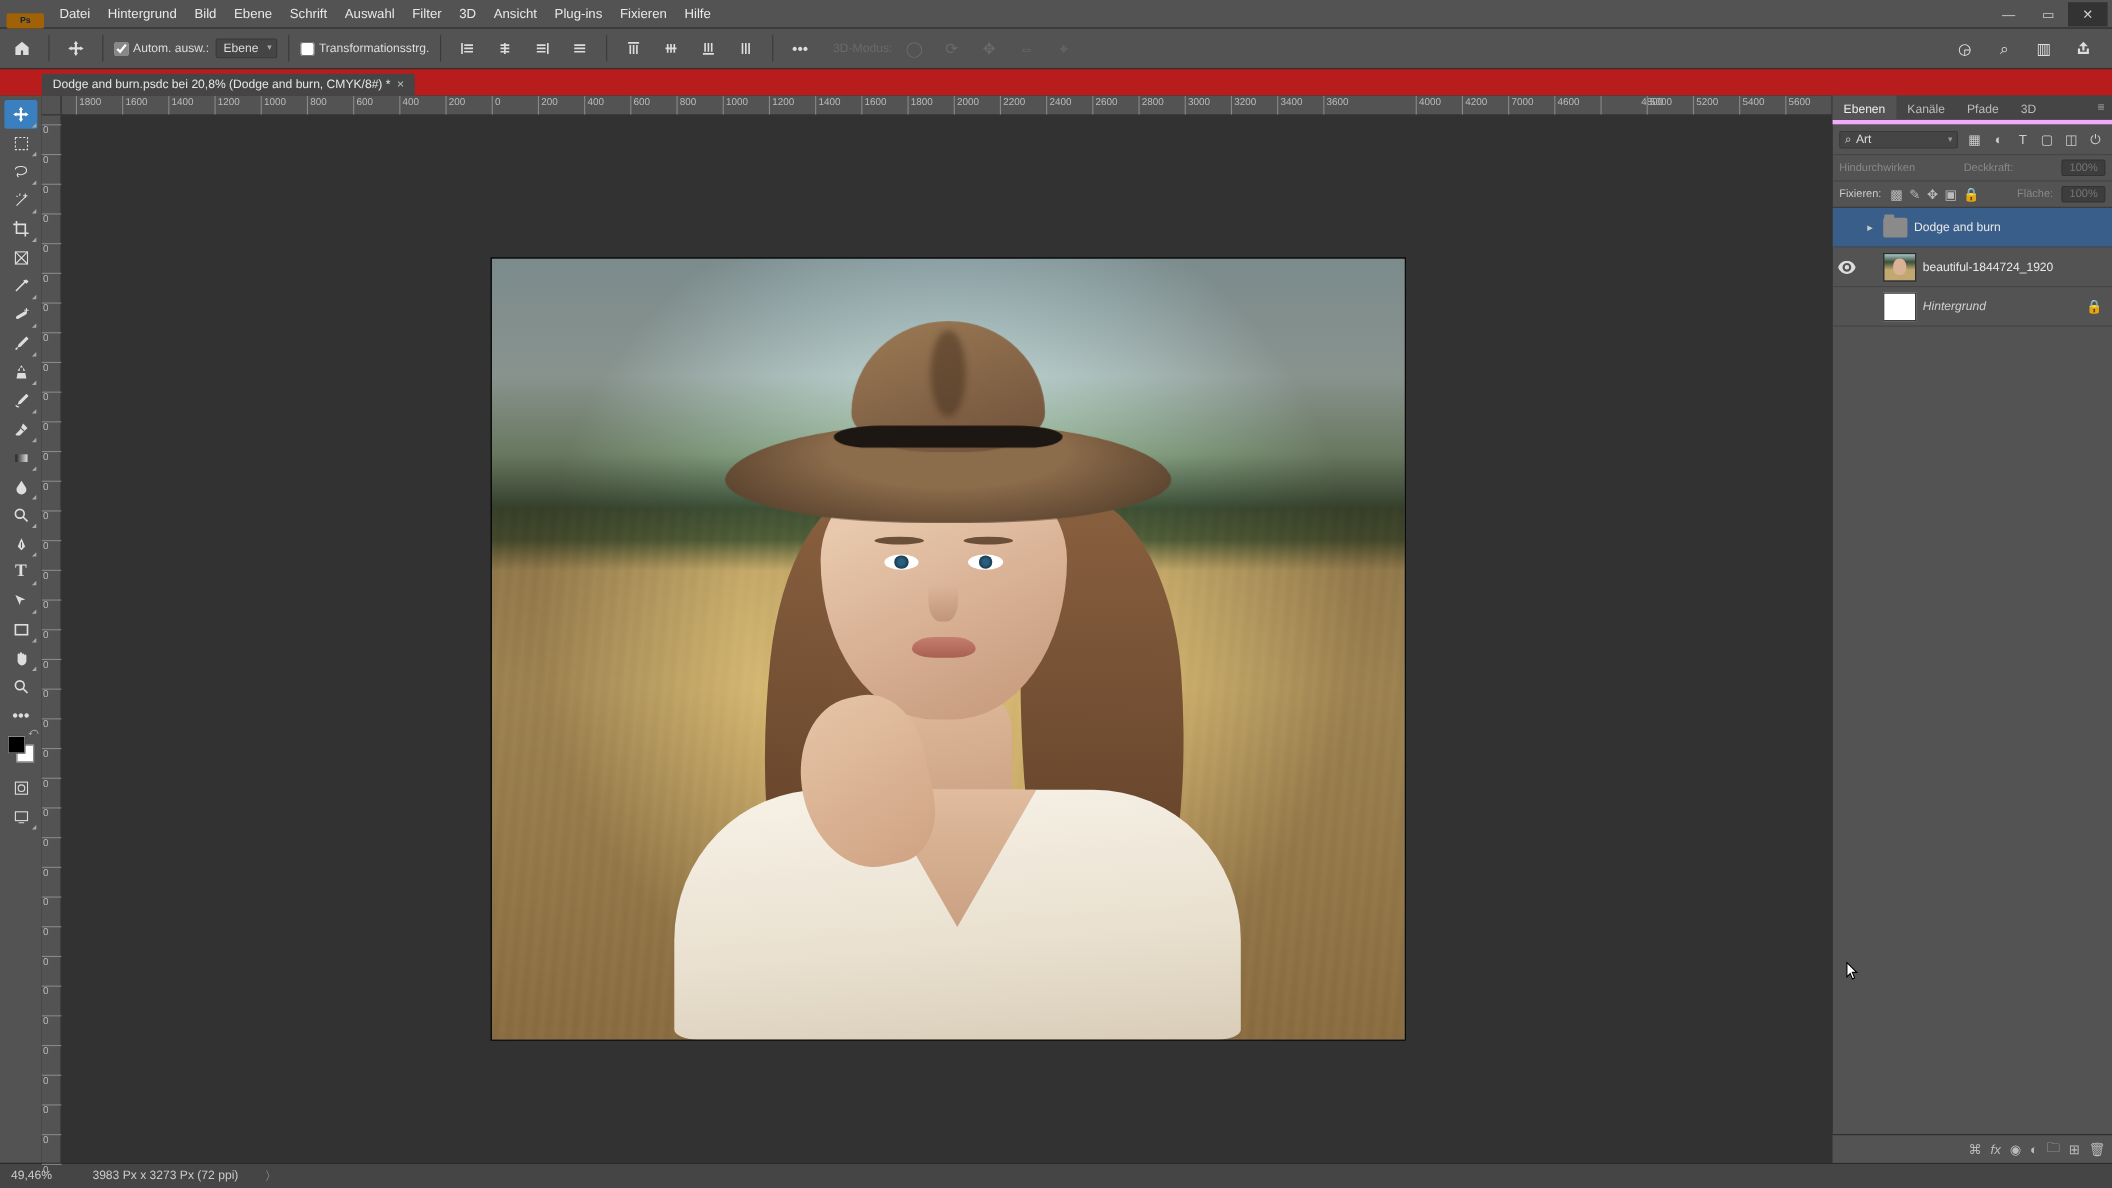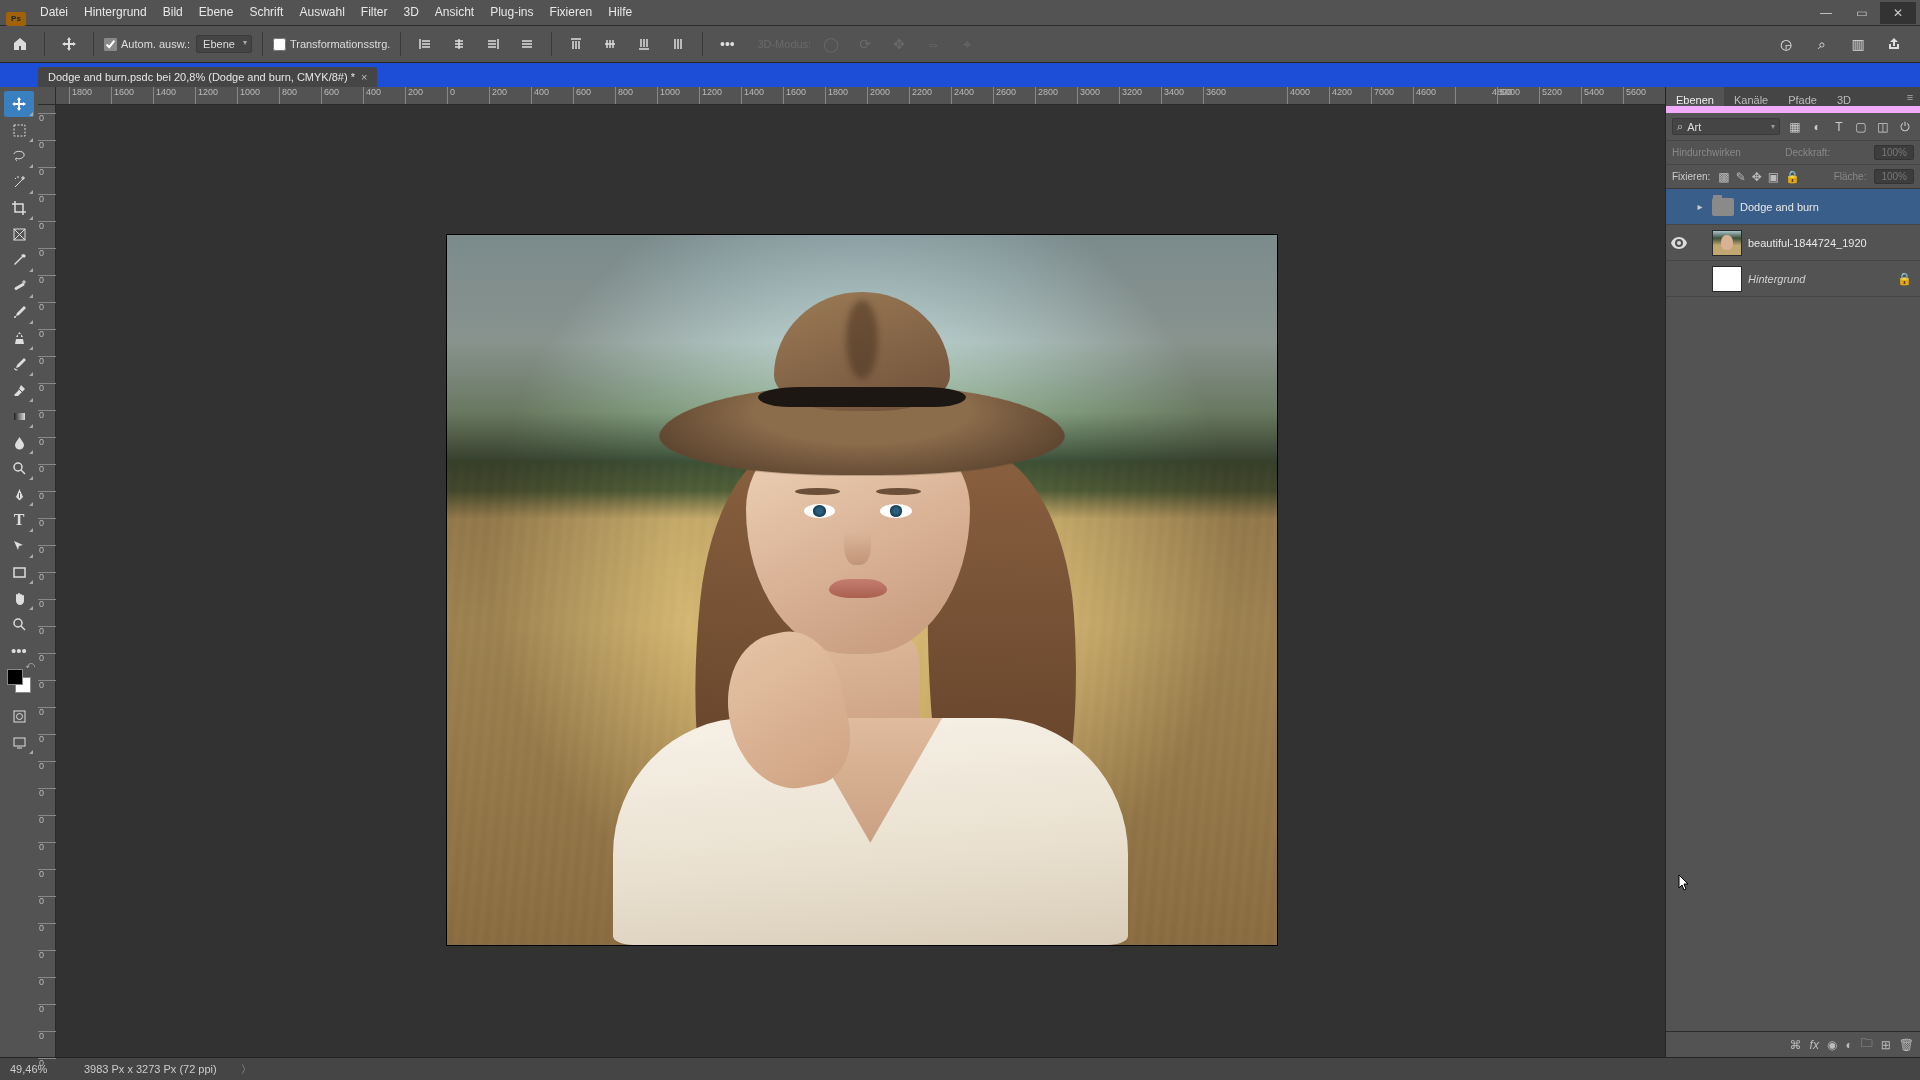--- a/index.html
+++ b/index.html
@@ -1,38 +1,38 @@
 <!DOCTYPE html>
 <html><head>
 <meta charset="utf-8">
 <style>
 * { margin: 0; padding: 0; box-sizing: border-box; font-family: "Segoe UI", Tahoma, sans-serif; user-select: none; }
 html, body { width: 1920px; height: 1080px; overflow: hidden; background: #323232; color: #ccc; font-size: 11px; }
 
 
 .menubar { height: 25px; background: #535353; display: flex; align-items: center; padding: 0 4px; }
-.app-icon { width: 20px; height: 14px; background: #a16207; margin: 12px 6px 0 2px; border-radius: 2px; font-size: 8px; display:flex; align-items:center; justify-content:center; color:#0a2840; font-weight:bold;}
+.app-icon { width: 34px; height: 14px; background: #a16207; margin: 12px 6px 0 2px; border-radius: 2px; font-size: 8px; display:flex; align-items:center; justify-content:center; color:#0a2840; font-weight:bold;}
 .menu-item { padding: 0 8px; height: 100%; line-height: 25px; color: #e8e8e8; font-size: 12px; }
 .window-controls { margin-left: auto; display: flex; }
 .win-btn { width: 36px; height: 22px; display: flex; align-items: center; justify-content: center; color: #ccc; font-size: 12px; }
 .win-close { background: #333; }
 
 
 .optionsbar { height: 38px; background: #535353; border-top: 1px solid #2c2c2c; border-bottom: 1px solid #252525; display: flex; align-items: center; padding: 0 6px; gap: 6px; }
 .opt-btn { width: 28px; height: 28px; display: flex; align-items: center; justify-content: center; color: #ddd; font-size: 14px; border-radius: 2px; }
 .opt-sep { width: 1px; height: 24px; background: #3a3a3a; margin: 0 4px; }
 .opt-check { display: flex; align-items: center; gap: 4px; color: #ddd; font-size: 11px; }
 .opt-check input { accent-color: #888; }
 .opt-select { background: #454545; color: #ddd; border: 1px solid #3a3a3a; padding: 2px 16px 2px 6px; font-size: 11px; border-radius: 2px; position: relative; }
 .opt-select::after { content: "▾"; position: absolute; right: 4px; color: #aaa; font-size: 8px; }
 .opt-label-dis { color: #6a6a6a; font-size: 11px; margin-left: 10px; }
 .opt-right { margin-left: auto; display: flex; gap: 8px; align-items: center; padding-right: 6px; }
 
 
-.doctab-row { height: 24px; background: #1d4ed8; display: flex; align-items: flex-end; padding-left: 38px; }
+.doctab-row { height: 24px; background: #b91c1c; display: flex; align-items: flex-end; padding-left: 38px; }
 .doctab { background: #454545; color: #e6e6e6; font-size: 11px; padding: 4px 10px; border-radius: 3px 3px 0 0; display: flex; align-items: center; gap: 6px; }
 .doc-close { color: #bbb; font-size: 11px; }
 
 
 .main { display: flex; height: calc(1080px - 25px - 38px - 24px - 23px); }
 
 
 .tools { width: 38px; background: #535353; display: flex; flex-direction: column; align-items: center; padding-top: 4px; gap: 0; }
 .tool { width: 30px; height: 26px; display: flex; align-items: center; justify-content: center; color: #ddd; font-size: 15px; position: relative; border-radius: 2px; }
 .tool.active { background: #3a7fbf; color: #fff; }
@@ -76,21 +76,21 @@
 .hair-l { position:absolute; left:30%; top:30%; width:14%; height:55%; background: linear-gradient(180deg,#8a6140,#5e3e26); border-radius: 60% 30% 40% 50% / 40% 60% 40% 60%; transform: rotate(6deg);}
 .hair-r { position:absolute; right:24%; top:30%; width:18%; height:60%; background: linear-gradient(185deg,#8a6140,#5a3a24); border-radius: 30% 60% 50% 40% / 60% 40% 60% 40%; transform: rotate(-4deg);}
 .hand { position:absolute; left:34%; top:56%; width:14%; height:22%; background: linear-gradient(160deg,#e6c4a6,#cfa383); border-radius: 50% 40% 35% 50%; transform: rotate(-12deg);}
 .sweater { position:absolute; left:20%; bottom:0; width:62%; height:32%; background: linear-gradient(175deg,#f5efe4 10%,#e9e0cf 60%,#d9cdb8); border-radius: 26% 26% 4% 4% / 60% 60% 4% 4%; }
 .sweater::before{ content:""; position:absolute; left:36%; top:0; width:28%; height:55%; background: linear-gradient(180deg,#e0bb9d,#caa082); clip-path: polygon(50% 100%, 0 0, 100% 0);}
 .cursor { position: absolute; width: 12px; height: 18px; }
 .cursor svg { width: 100%; height: 100%; }
 
 
 .right-panels { width: 255px; background: #535353; border-left: 1px solid #252525; display: flex; flex-direction: column; }
-.panel-tabs { display: flex; height: 26px; align-items: center; background: #454545; border-bottom: 7px solid #f0abfc; }
+.panel-tabs { display: flex; height: 26px; align-items: center; background: #454545; border-bottom: 4px solid #f0abfc; }
 .ptab { padding: 0 10px; font-size: 11px; color: #bbb; height: 100%; line-height: 26px; }
 .ptab.active { background: #535353; color: #eee; }
 .ptab-menu { margin-left: auto; width: 20px; text-align: center; color: #aaa; }
 .panel-row { display: flex; align-items: center; height: 28px; padding: 0 6px; gap: 6px; border-bottom: 1px solid #454545; }
 .search-box { flex: 1; display: flex; align-items: center; gap: 4px; background: #454545; border: 1px solid #3a3a3a; border-radius: 2px; padding: 1px 4px; position: relative;}
 .search-box::after{ content:"▾"; position:absolute; right:4px; color:#999; font-size:8px;}
 .search-box input { background: transparent; border: none; color: #ddd; width: 60px; font-size: 11px; outline: none; }
 .mini-icons { display: flex; gap: 4px; }
 .mini-icon { width: 18px; height: 18px; display: flex; align-items: center; justify-content: center; color: #ccc; font-size: 12px; border-radius: 2px;}
 .panel-opts { display: flex; align-items: center; height: 24px; padding: 0 6px; gap: 8px; color: #888; font-size: 10px; border-bottom: 1px solid #454545;}

